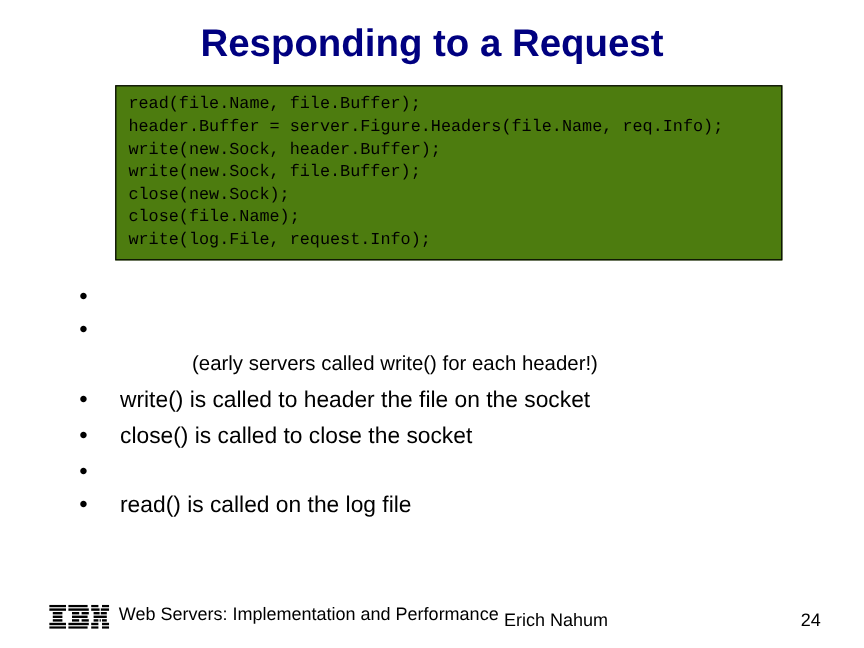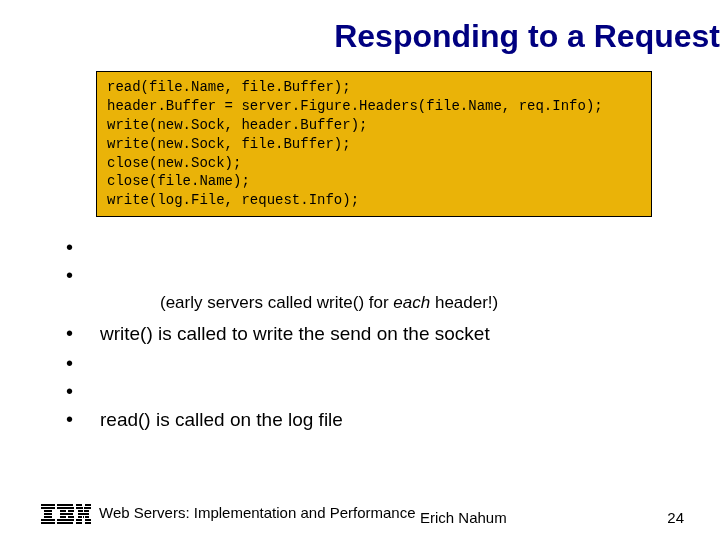--- a/index.html
+++ b/index.html
@@ -9,28 +9,28 @@
     background: #ffffff;
     font-family: Arial, Helvetica, sans-serif;
     position: relative;
     overflow: hidden;
   }
   .title {
     font-family: "Comic Sans MS", "Comic Sans", cursive, sans-serif;
     font-size: 32px;
     font-weight: bold;
     color: #000080;
-    text-align: right;
+    text-align: center;
     padding-top: 18px;
     padding-bottom: 16px;
   }
   .codebox {
     margin: 0 68px 0 96px;
     border: 1px solid #000;
-    background: #eab308;
+    background: #4d7c0f;
     padding: 6px 10px 6px 10px;
     font-family: "Courier New", Courier, monospace;
     font-size: 14px;
     line-height: 1.35;
     white-space: pre;
     color: #000;
   }
   .bullets {
     margin: 18px 40px 0 60px;
   }
@@ -51,21 +51,21 @@
     font-size: 19px;
     line-height: 26px;
   }
   .note {
     margin-left: 100px;
     font-size: 17px;
     line-height: 24px;
     margin-top: 2px;
     margin-bottom: 6px;
   }
-  .note .word-each { font-style: italic; }
+  .note .word-each { }
   .footer {
     position: absolute;
     bottom: 14px;
     left: 15px;
     width: 100%;
     display: flex;
     font-size: 15px;
     padding-left: 26px;
   }
   .ibm {
@@ -109,24 +109,25 @@
     <div class="dot">•</div>
   </div>
   <div class="row">
     <div class="dot">•</div>
   </div>
   <div class="note">
     <span>(early servers called write() for </span><span class="word-each">each</span><span> header!)</span>
   </div>
   <div class="row">
     <div class="dot">•</div>
-    <div class="txt">write() is called to write the send on the socket</div>
+    <div class="txt">write() is called to header the file on the socket</div>
   </div>
   <div class="row">
     <div class="dot">•</div>
+    <div class="txt">close() is called to close the socket</div>
   </div>
   <div class="row">
     <div class="dot">•</div>
   </div>
   <div class="row">
     <div class="dot">•</div>
     <div class="txt">read() is called on the log file</div>
   </div>
 </div>
 

